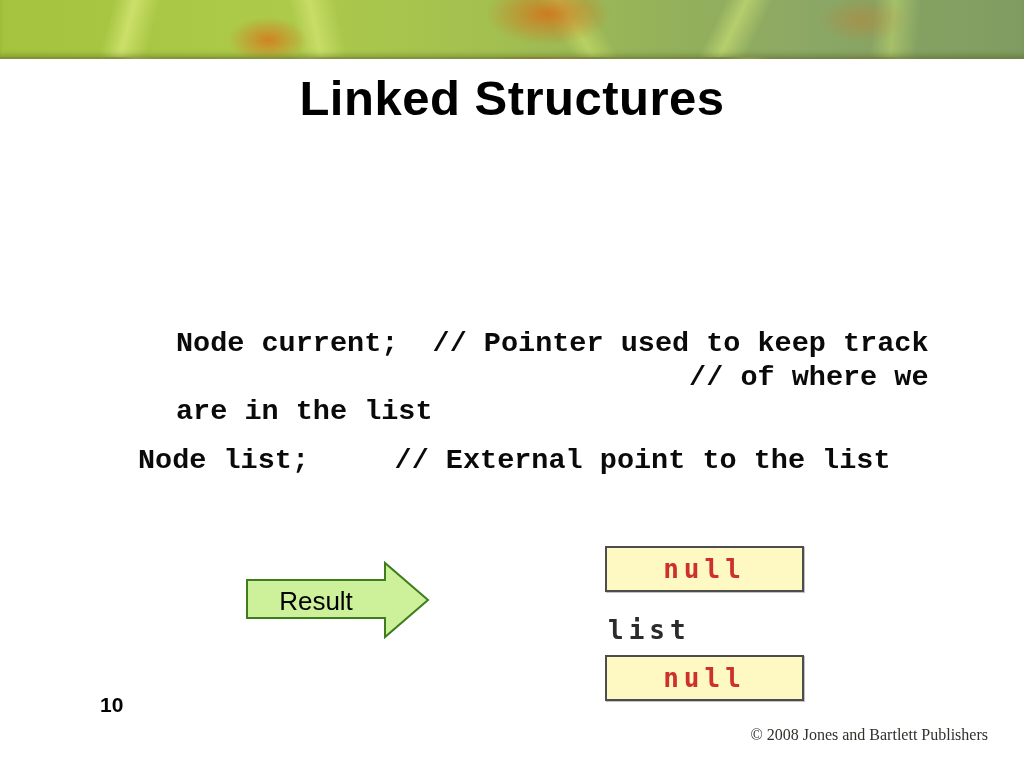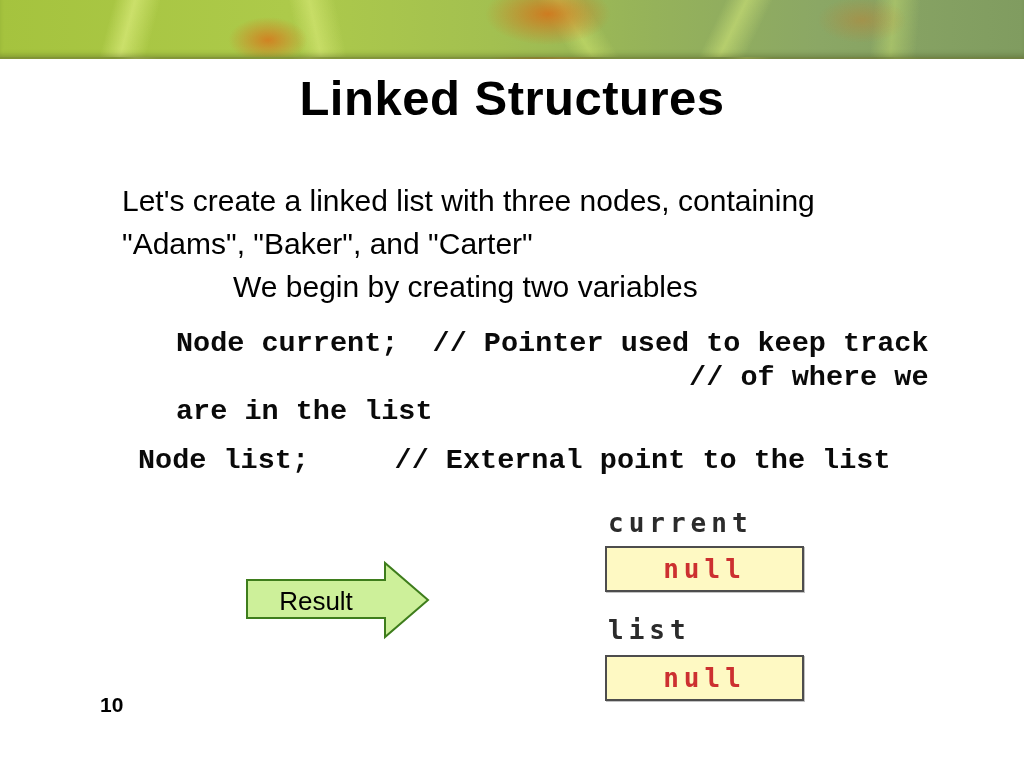--- a/index.html
+++ b/index.html
@@ -140,43 +140,38 @@
 </style>
 </head>
 <body>
 
 <div class="slide">
 
   <div class="header-band"></div>
 
   <div class="page-title">Linked Structures</div>
 
-  <div class="body-paragraph">
-    <span class="para-line">Let's create a linked list with three nodes, containing</span>
-    <span class="para-line">"Adams", "Baker", and "Carter"</span>
-    <span class="para-line indented">We begin by creating two variables</span>
-  </div>
 
   <pre class="code-block first">Node current;  // Pointer used to keep track
                               // of where we
 are in the list</pre>
 
   <pre class="code-block second">Node list;     // External point to the list</pre>
 
   <svg class="result-arrow-svg" viewBox="0 0 190 80" xmlns="http://www.w3.org/2000/svg">
     <polygon points="2,20 140,20 140,3 183,40 140,77 140,58 2,58" fill="#cdf09a"></polygon>
   </svg>
   <div class="result-arrow-label">Result</div>
 
-  <div class="var-label current">current</div>
   <div class="var-box current">
     <span class="var-value">null</span>
   </div>
 
   <div class="var-label list">list</div>
   <div class="var-box list">
     <span class="var-value">null</span>
   </div>
 
   <div class="page-number">10</div>
 
+  <div class="copyright">© 2008 Jones and Bartlett Publishers</div>
 
 </div>
 
 </body></html>

